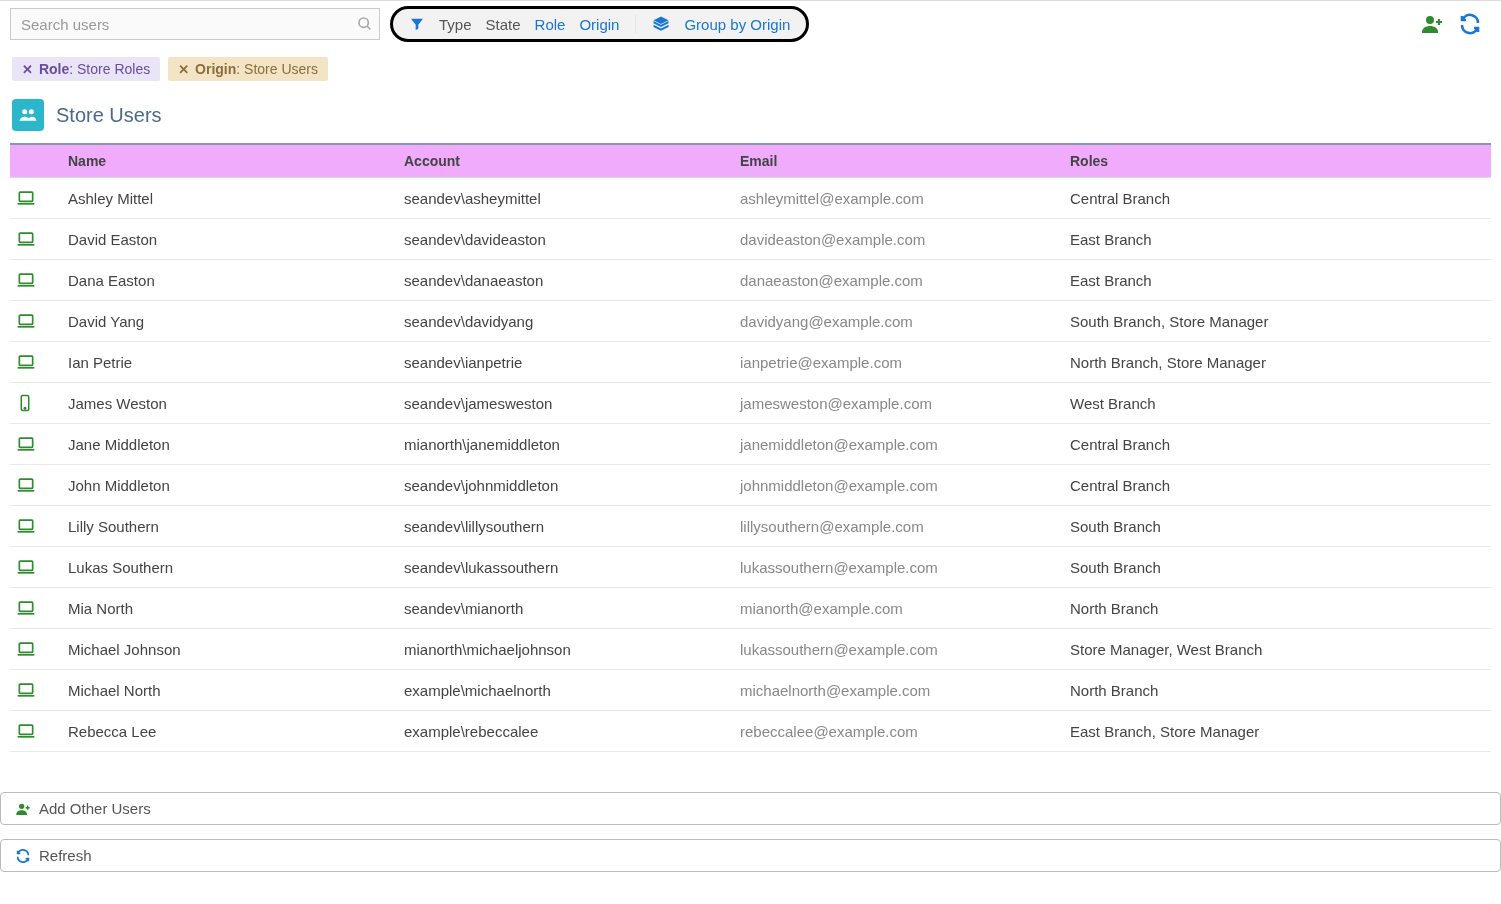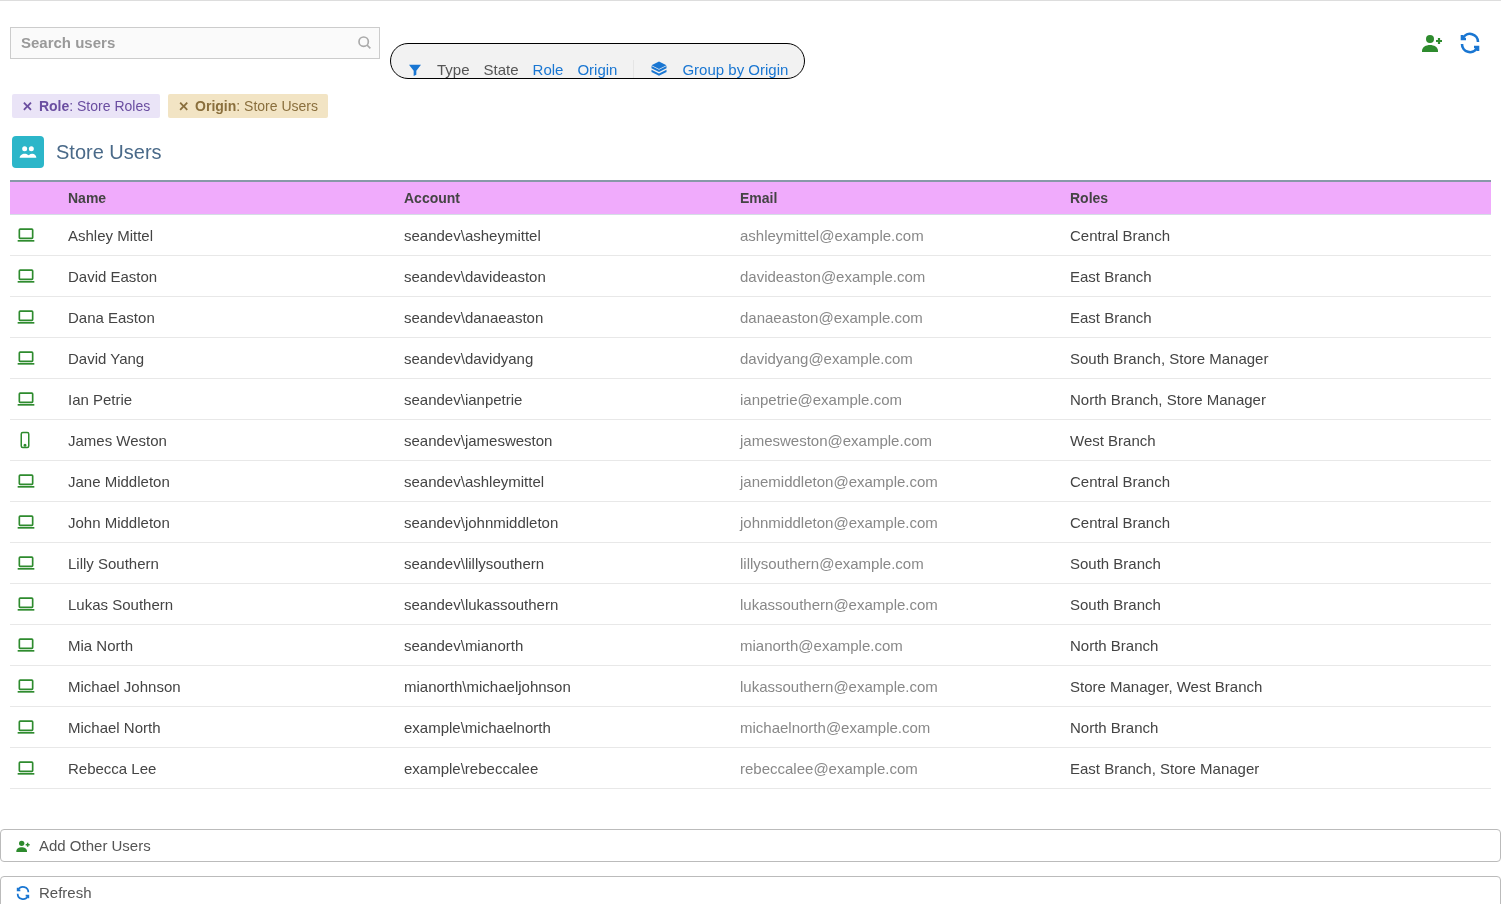--- a/index.html
+++ b/index.html
@@ -27,37 +27,35 @@
     align-items: center;
   }
   .search-box input {
     flex: 1;
     border: none;
     outline: none;
     background: transparent;
     padding: 6px 10px;
     font-size: 15px;
     color: #555;
-    font-weight: bold;
   }
   .search-box input::placeholder { color: #999; }
   .search-icon {
     width: 28px; height: 100%;
     display:flex;align-items:center;justify-content:center;
     color: #aaa;
   }
   .filter-bar {
     display: flex;
-    align-items: flex-end;
+    align-items: center;
     background: #f2f2f2;
-    border: 1px solid #000000;
+    border: 3px solid #000000;
     border-radius: 18px;
     height: 36px;
     overflow: hidden;
-    margin-top: 37px;
   }
   .filter-seg {
     display: flex;
     align-items: center;
     gap: 14px;
     padding: 0 16px;
   }
   .filter-seg + .filter-seg { border-left: 1px solid #e5e5e5; }
   .filter-icon { color:#1976d2; }
   .filter-item { font-size: 15px; cursor: pointer; }
@@ -289,21 +287,21 @@
         <td>West Branch</td>
       </tr>
       <tr>
         <td class="icon-cell">
           <svg width="20" height="20" viewBox="0 0 24 24" fill="none" stroke="#2e8b2e" stroke-width="2">
             <rect x="4" y="5" width="16" height="11" rx="1"></rect>
             <path d="M2 19h20"></path>
           </svg>
         </td>
         <td>Jane Middleton</td>
-        <td>seandev\ashleymittel</td>
+        <td>mianorth\janemiddleton</td>
         <td class="email-cell">janemiddleton@example.com</td>
         <td>Central Branch</td>
       </tr>
       <tr>
         <td class="icon-cell">
           <svg width="20" height="20" viewBox="0 0 24 24" fill="none" stroke="#2e8b2e" stroke-width="2">
             <rect x="4" y="5" width="16" height="11" rx="1"></rect>
             <path d="M2 19h20"></path>
           </svg>
         </td>

